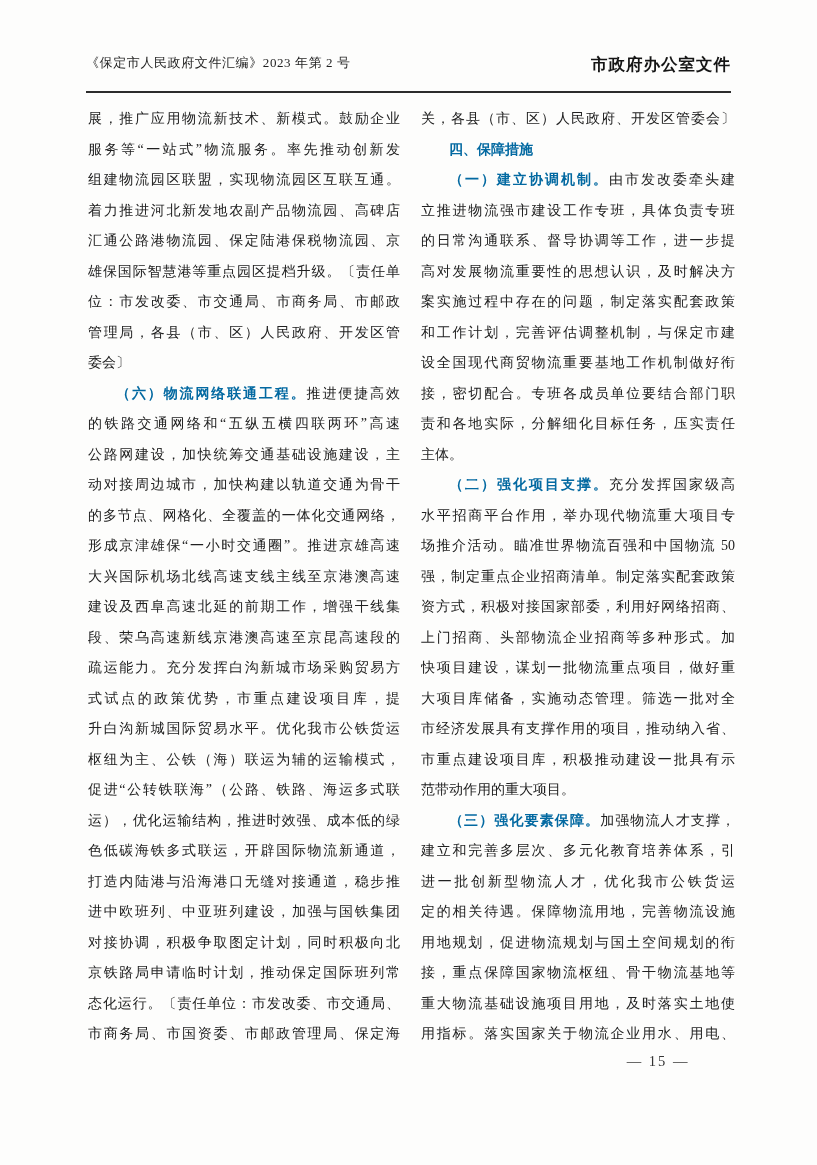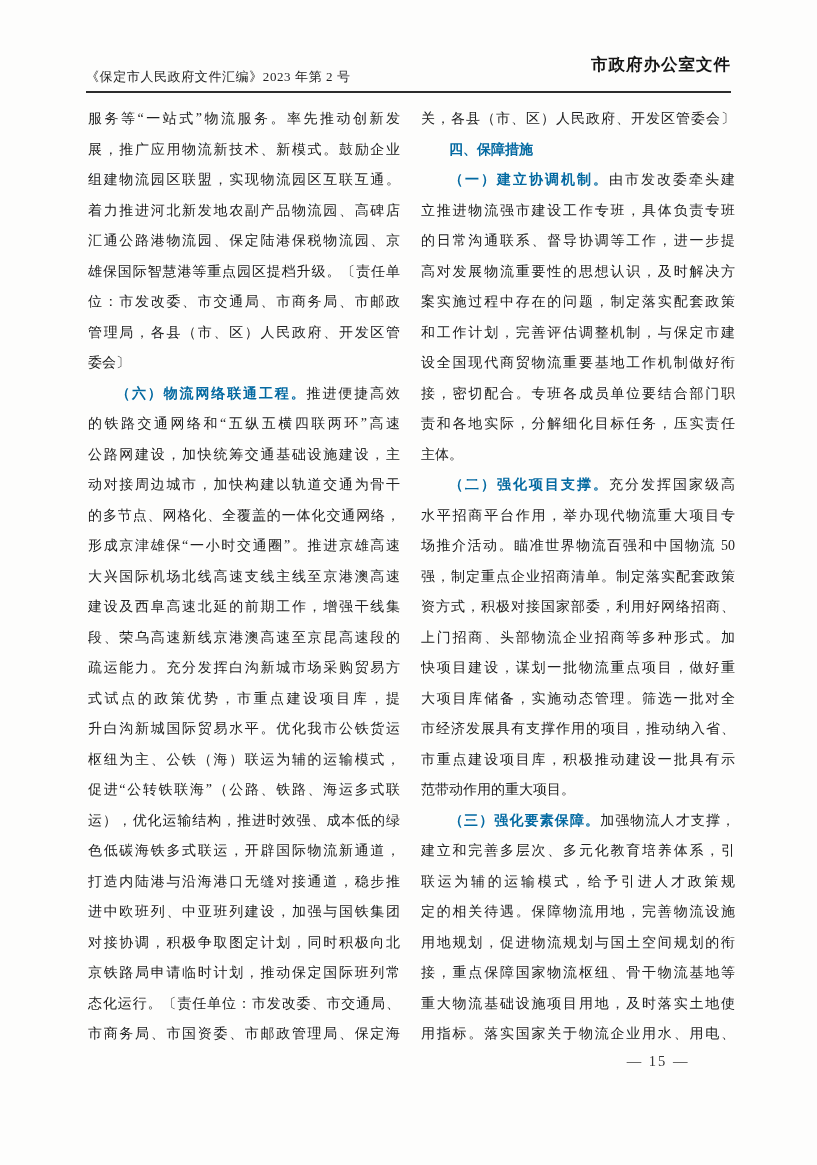--- a/index.html
+++ b/index.html
@@ -23,21 +23,21 @@
     width: 645px;
     height: 30px;
     display: flex;
     justify-content: space-between;
     align-items: flex-end;
   }
   .header-left {
     font-size: 13px;
     letter-spacing: 0.6px;
     color: #1e1e1e;
-    padding-bottom: 4px;
+    padding-bottom: 18px;
   }
   .header-right {
     font-family: "Liberation Sans", "DejaVu Sans", sans-serif;
     font-weight: 700;
     font-size: 16.5px;
     letter-spacing: 1px;
     color: #151515;
     padding-bottom: 14px;
   }
   .header-rule {
@@ -89,22 +89,22 @@
 <div class="page">
 
   <div class="header">
     <span class="header-left">《保定市人民政府文件汇编》2023 年第 2 号</span>
     <span class="header-right">市政府办公室文件</span>
   </div>
 
   <div class="header-rule"></div>
 
   <div class="column left">
+      <div class="line"><span>展，推广应用物流新技术、新模式。鼓励企业</span></div>
       <div class="line"><span>服务等“一站式”物流服务。率先推动创新发</span></div>
-      <div class="line"><span>展，推广应用物流新技术、新模式。鼓励企业</span></div>
       <div class="line"><span>组建物流园区联盟，实现物流园区互联互通。</span></div>
       <div class="line"><span>着力推进河北新发地农副产品物流园、高碑店</span></div>
       <div class="line"><span>汇通公路港物流园、保定陆港保税物流园、京</span></div>
       <div class="line"><span>雄保国际智慧港等重点园区提档升级。〔责任单</span></div>
       <div class="line"><span>位：市发改委、市交通局、市商务局、市邮政</span></div>
       <div class="line"><span>管理局，各县（市、区）人民政府、开发区管</span></div>
       <div class="line end"><span>委会〕</span></div>
       <div class="line indent"><span class="b">（六）物流网络联通工程。</span><span>推进便捷高效</span></div>
       <div class="line"><span>的铁路交通网络和“五纵五横四联两环”高速</span></div>
       <div class="line"><span>公路网建设，加快统筹交通基础设施建设，主</span></div>
@@ -148,21 +148,21 @@
       <div class="line"><span>强，制定重点企业招商清单。制定落实配套政策</span></div>
       <div class="line"><span>资方式，积极对接国家部委，利用好网络招商、</span></div>
       <div class="line"><span>上门招商、头部物流企业招商等多种形式。加</span></div>
       <div class="line"><span>快项目建设，谋划一批物流重点项目，做好重</span></div>
       <div class="line"><span>大项目库储备，实施动态管理。筛选一批对全</span></div>
       <div class="line"><span>市经济发展具有支撑作用的项目，推动纳入省、</span></div>
       <div class="line"><span>市重点建设项目库，积极推动建设一批具有示</span></div>
       <div class="line end"><span>范带动作用的重大项目。</span></div>
       <div class="line indent"><span class="b">（三）强化要素保障。</span><span>加强物流人才支撑，</span></div>
       <div class="line"><span>建立和完善多层次、多元化教育培养体系，引</span></div>
-      <div class="line"><span>联运为辅的运输模式，给予引进人才政策规</span></div>
+      <div class="line"><span>进一批创新型物流人才，优化我市公铁货运</span></div>
       <div class="line"><span>定的相关待遇。保障物流用地，完善物流设施</span></div>
       <div class="line"><span>用地规划，促进物流规划与国土空间规划的衔</span></div>
       <div class="line"><span>接，重点保障国家物流枢纽、骨干物流基地等</span></div>
       <div class="line"><span>重大物流基础设施项目用地，及时落实土地使</span></div>
       <div class="line"><span>用指标。落实国家关于物流企业用水、用电、</span></div>
     </div>
 
   <div class="page-number">— 15 —</div>
 
 </div>

